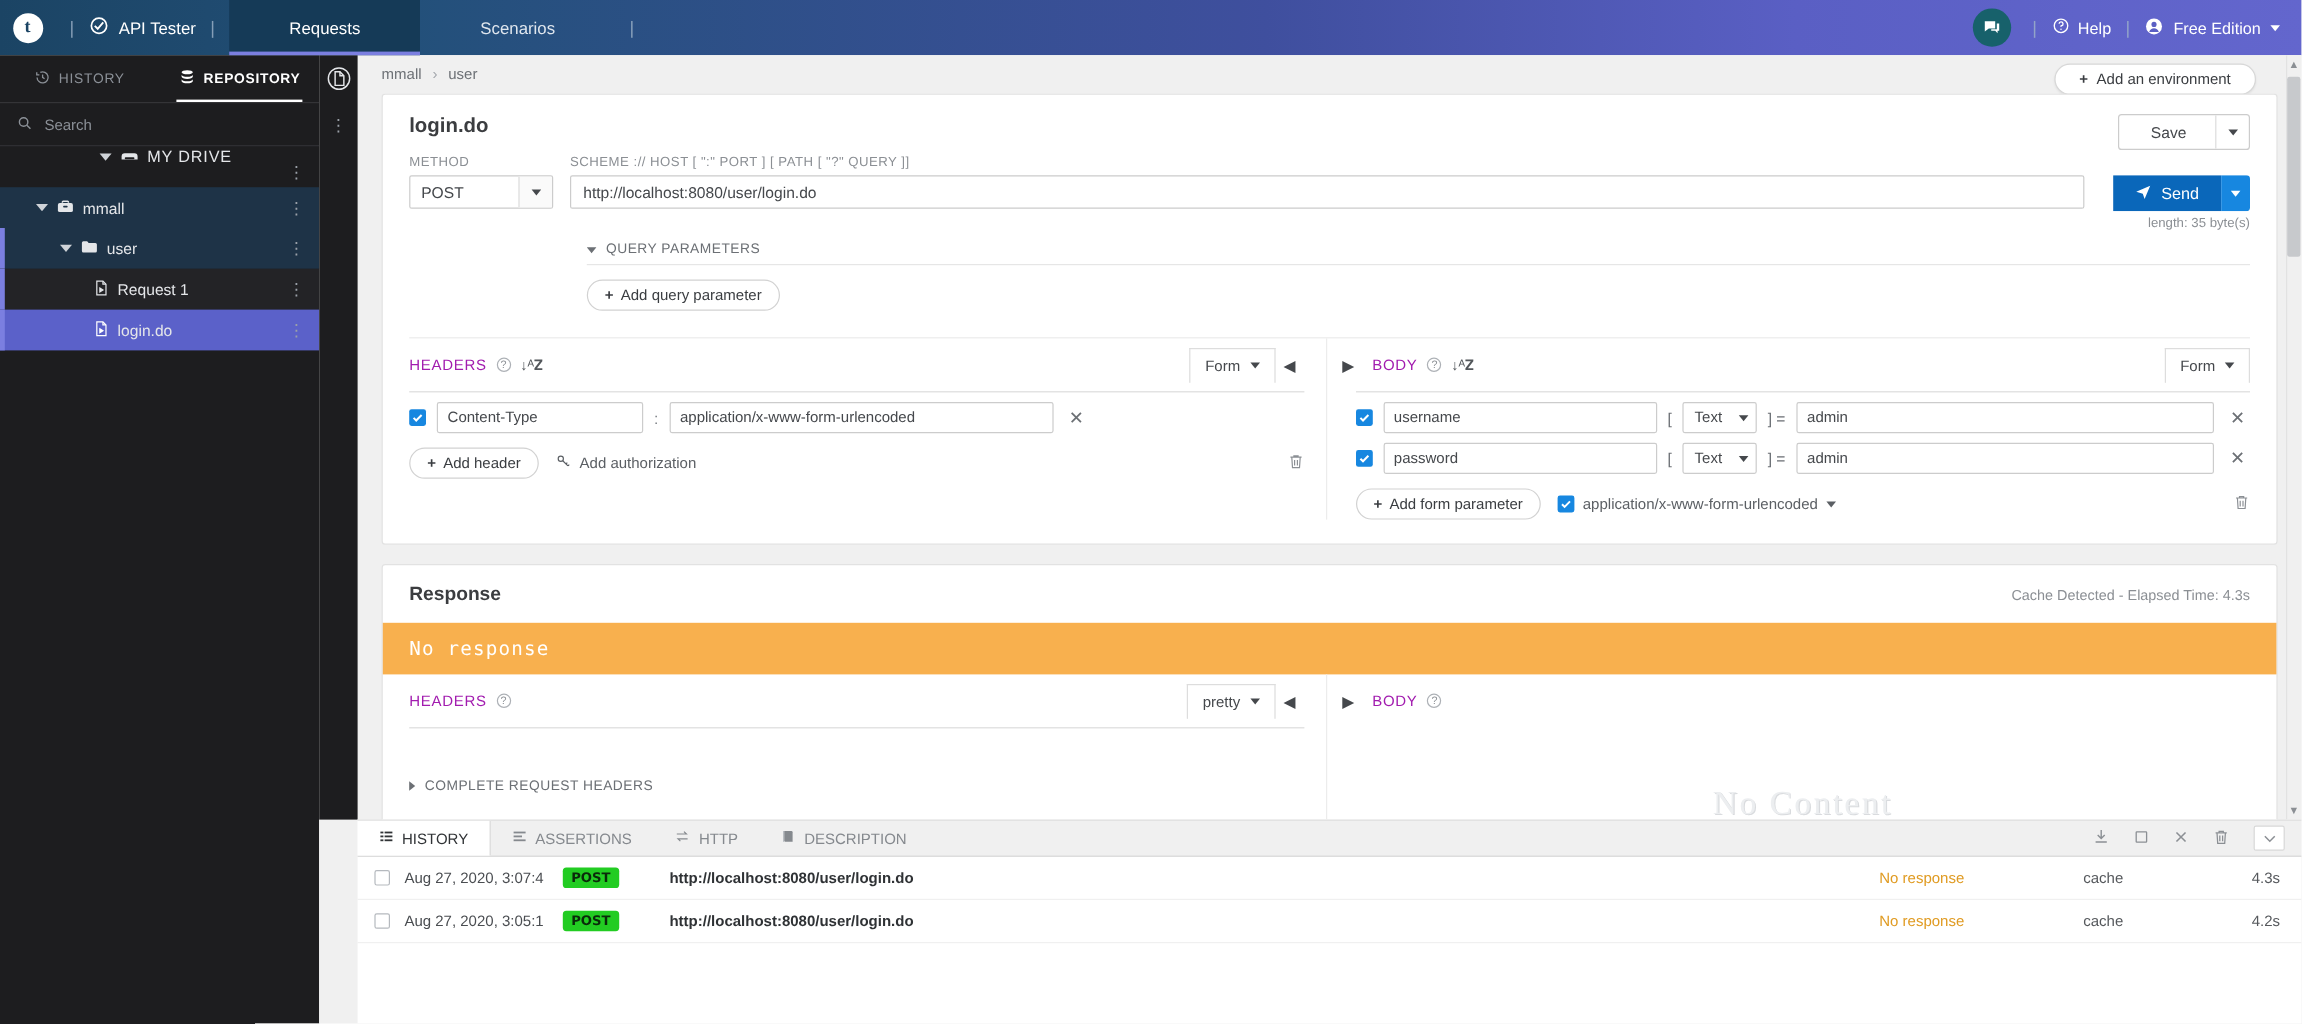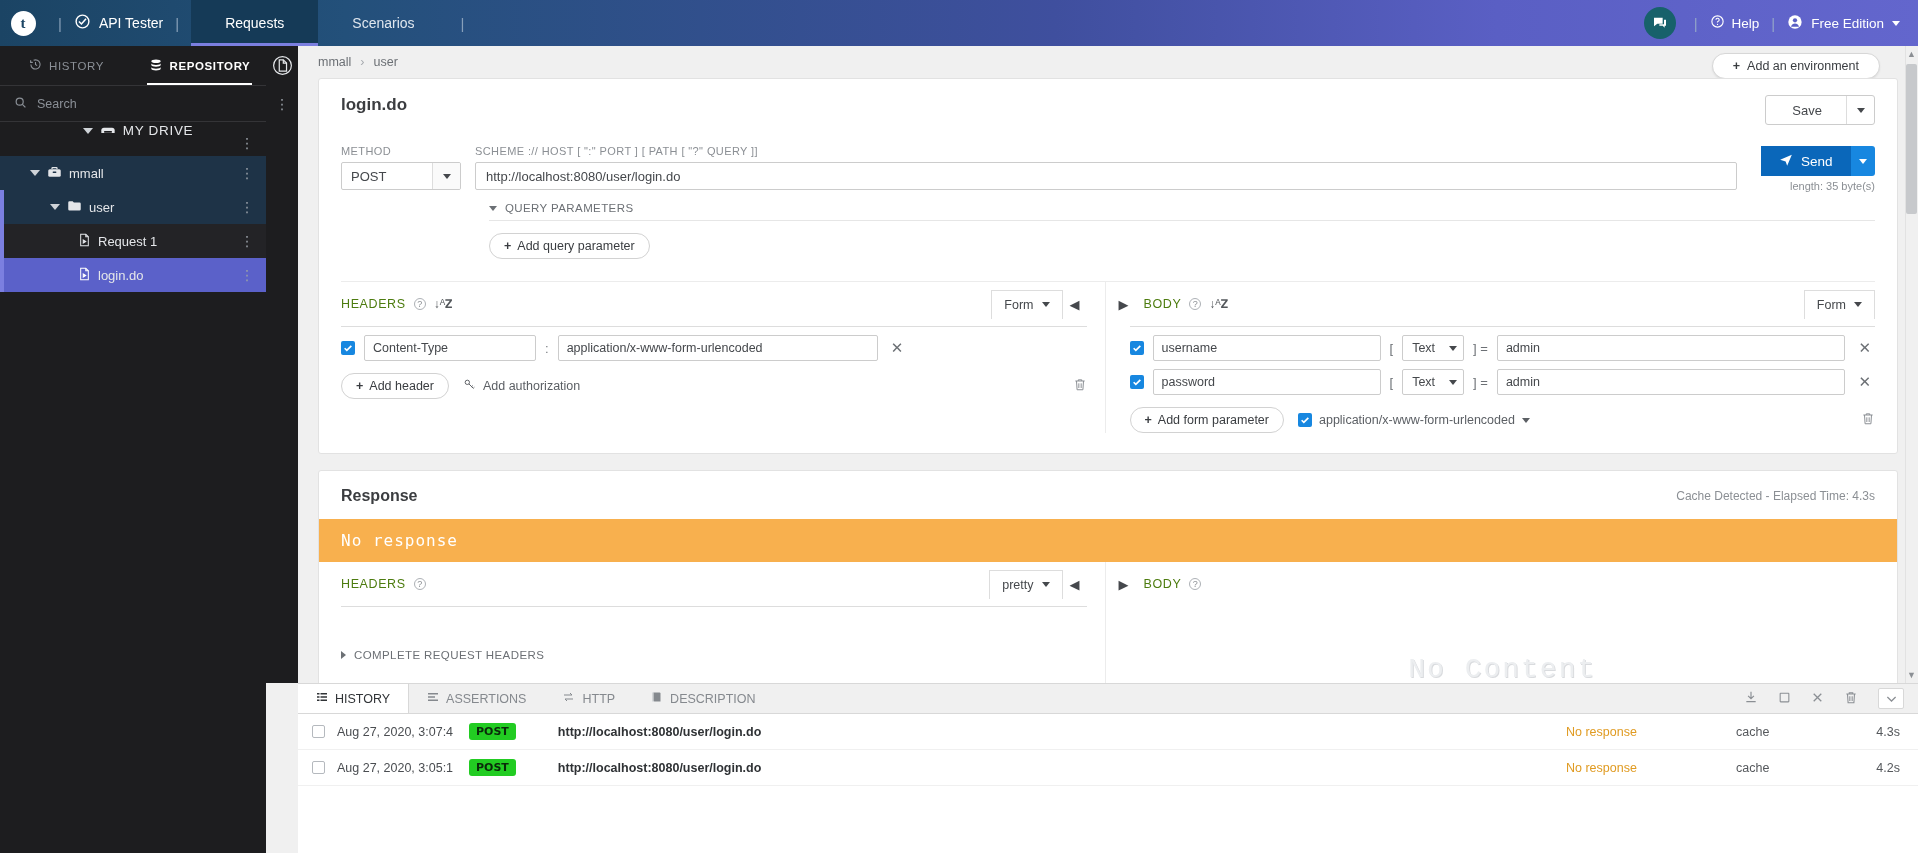--- a/index.html
+++ b/index.html
@@ -20,21 +20,21 @@
   }
   .tb-logo { width:46px; display:flex; justify-content:center; align-items:center; }
   .tb-logo .circle {
     width:25px;height:25px;border-radius:50%;background:#fff;color:#1b4464;
     display:flex;align-items:center;justify-content:center;font-weight:bold;font-size:15px;
     font-family:"Liberation Serif", serif;
   }
   .tb-sep { color:#9fb4c9; margin:0 12px; font-size:15px; opacity:.8;}
   .tb-prod { display:flex;align-items:center;gap:8px;font-size:14px; }
   .tb-tab {
-    height:46px; padding:0 34px; display:flex;align-items:center;justify-content:center;
+    height:46px; padding:0 50px; display:flex;align-items:center;justify-content:center;
     font-size:14px; color:#dfe6ee; position:relative; cursor:pointer;
   }
   .tb-tab.active { background:#153a57; color:#fff; }
   .tb-tab.active:after{
     content:""; position:absolute;left:0;right:0;bottom:0;height:3px;background:#7b7fe0;
   }
   .tb-right { margin-left:auto; display:flex; align-items:center; padding-right:18px; gap:0; }
   .chat-badge {
     width:32px;height:32px;border-radius:50%;background:#17616b;
     display:flex;align-items:center;justify-content:center;margin-right:6px;
@@ -84,21 +84,21 @@
     border:1px solid #d7d7d7; background:#fff; border-radius:18px;
     height:26px; padding:0 20px; display:flex;align-items:center;gap:7px;
     font-size:12.5px; color:#3a3d41; box-shadow:0 1px 2px rgba(0,0,0,.08); cursor:pointer;
   }
 
   .scroll-area { flex:1; overflow:hidden; padding:0 20px 0 20px; }
   .card { background:#fff; border:1px solid #e2e2e2; border-radius:3px; }
 
   .req-card { padding:16px 22px 20px 22px; }
   .req-title { font-size:17px; font-weight:bold; color:#3b3d40; margin-bottom:14px; }
-  .lbl { font-size:11px; color:#8b8f94; letter-spacing:.4px; margin-bottom:5px;margin-top:16px; }
+  .lbl { font-size:11px; color:#8b8f94; letter-spacing:.4px; margin-bottom:5px; }
   .row1 { display:flex; align-items:flex-start; gap:14px; }
   .method-wrap { width:120px; }
   .sel-box { display:flex; height:28px; border:1px solid #ccc; border-radius:2px; overflow:hidden; background:#fff;}
   .sel-box .val { flex:1; display:flex;align-items:center;padding:0 9px; font-size:13px; color:#45484c;}
   .sel-box .arr { width:28px;border-left:1px solid #ddd;background:#fafafa;display:flex;align-items:center;justify-content:center;}
   .url-wrap { flex:1; }
   .url-in { height:28px;border:1px solid #ccc;border-radius:2px;display:flex;align-items:center;padding:0 10px;font-size:13px;color:#45484c;background:#fff;}
   .send-wrap { width:124px; padding-top:17px; }
   .save-wrap { position:absolute; right:0; top:0; }
   .btn-split { display:flex; height:30px; border-radius:3px; overflow:hidden;padding-left:10px; }
@@ -115,21 +115,21 @@
   .caret-sm-r { width:0;height:0;border-top:4px solid transparent;border-bottom:4px solid transparent;border-left:5px solid #6c7075; }
   .qp-line { border-bottom:1px solid #e6e6e6; margin-top:6px; margin-bottom:12px; }
   .pill-btn { display:inline-flex;align-items:center;gap:6px;height:26px;padding:0 14px;border:1px solid #d2d2d2;
               background:#fff;border-radius:14px;font-size:12.5px;color:#3a3d41;cursor:pointer;}
 
   .panes { display:flex; margin-top:22px; border-top:1px solid #ececec; padding-top:0; }
   .pane { flex:1; min-width:0; }
   .pane.left { border-right:1px solid #ececec; padding-right:18px; }
   .pane.right { padding-left:24px; }
   .pane-head { display:flex; align-items:center; height:44px; gap:8px; }
-  .pane-head .ttl { font-size:12.5px; color:#4d7c0f; letter-spacing:.6px; }
+  .pane-head .ttl { font-size:12.5px; color:#a21caf; letter-spacing:.6px; }
   .qmark { width:12px;height:12px;border-radius:50%;border:1px solid #adb1b6;color:#8b8f94;font-size:9px;
            display:inline-flex;align-items:center;justify-content:center;line-height:1;}
   .sortaz { font-size:12px; color:#53575b; }
   .head-right { margin-left:auto; display:flex; align-items:center; gap:0; }
   .form-sel { border:1px solid #ddd; border-bottom:none; height:29px; padding:0 12px; display:flex;align-items:center;gap:8px;
               font-size:12.5px; color:#45484c; background:#fff;}
   .arrow-tog { width:24px; display:flex;align-items:center;justify-content:center; color:#45484c; cursor:pointer;}
   .pane-sep { border-top:1px solid #ddd; }
 
   .kv-row { display:flex; align-items:center; gap:9px; padding:8px 0 0 0; }
@@ -146,21 +146,21 @@
   .trash { margin-left:auto; color:#8b8f94; cursor:pointer;}
 
   
   .resp-card { margin-top:16px; }
   .resp-head { display:flex;align-items:center;padding:16px 22px 14px 22px; }
   .resp-title { font-size:16px;font-weight:bold;color:#3b3d40; }
   .resp-meta { margin-left:auto; font-size:12px; color:#8b8f94; }
   .banner { background:#f8b04e; color:#fff; font-family:"DejaVu Sans Mono", monospace; font-size:16px;
             padding:12px 22px; letter-spacing:1px; }
   .resp-panes { display:flex; padding:0 22px; }
-  .nocontent { font-family:Liberation Mono, monospace; font-size:28px; color:#eceef0; letter-spacing:2px;
+  .nocontent { font-family:Liberation Serif, serif; font-size:28px; color:#eceef0; letter-spacing:2px;
                text-shadow:1px 1px 0 #d9dbde; text-align:center; padding-top:48px;}
 
   
   .bottom { flex:0 0 170px; background:#fff; border-top:1px solid #d8d8d8; display:flex; flex-direction:column; margin-left:32px;}
   .bt-tabs { height:30px; display:flex; align-items:stretch; background:#f0f0f0; border-bottom:1px solid #d8d8d8;}
   .bt-tab { display:flex;align-items:center;gap:7px;padding:0 18px; font-size:12.5px; color:#85898e; cursor:pointer;}
   .bt-tab.active { background:#fff; color:#303336; border-right:1px solid #d8d8d8; }
   .bt-icons { margin-left:auto; display:flex; align-items:center; gap:20px; padding-right:14px; color:#8b8f94;}
   .bt-icons .chev-box { width:26px;height:21px;border:1px solid #d8d8d8;background:#fff;border-radius:2px;
                         display:flex;align-items:center;justify-content:center;}

